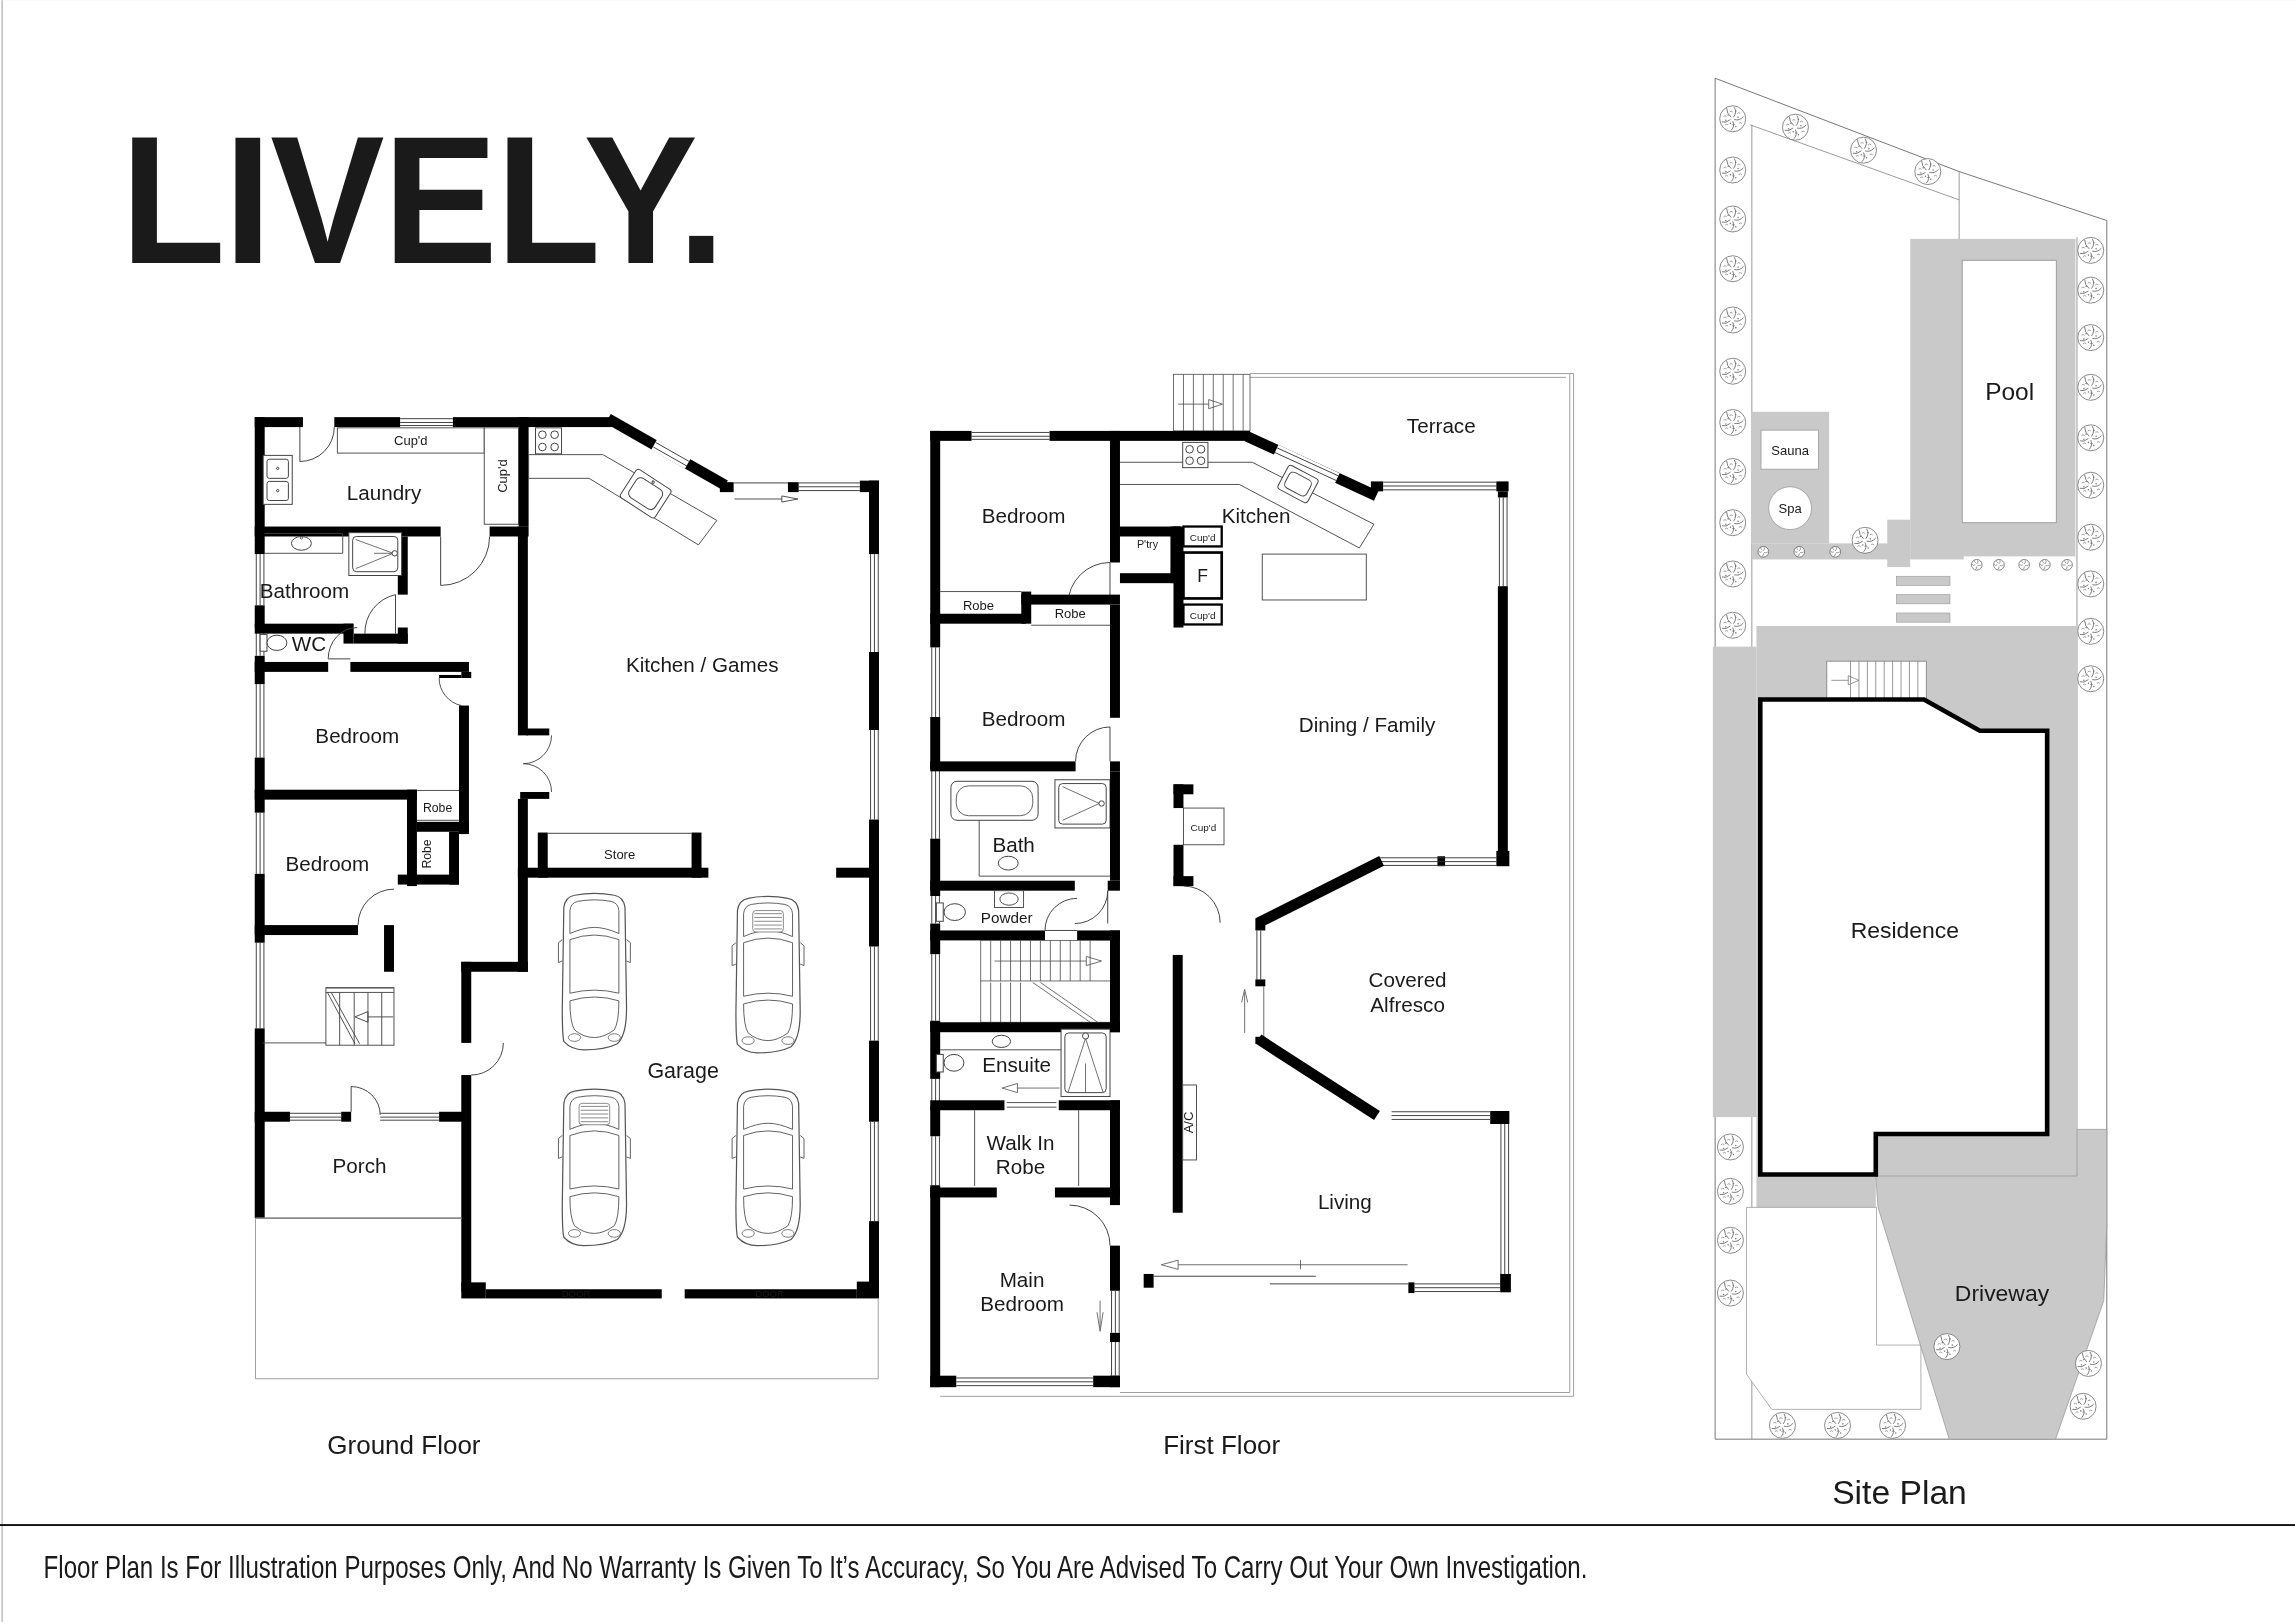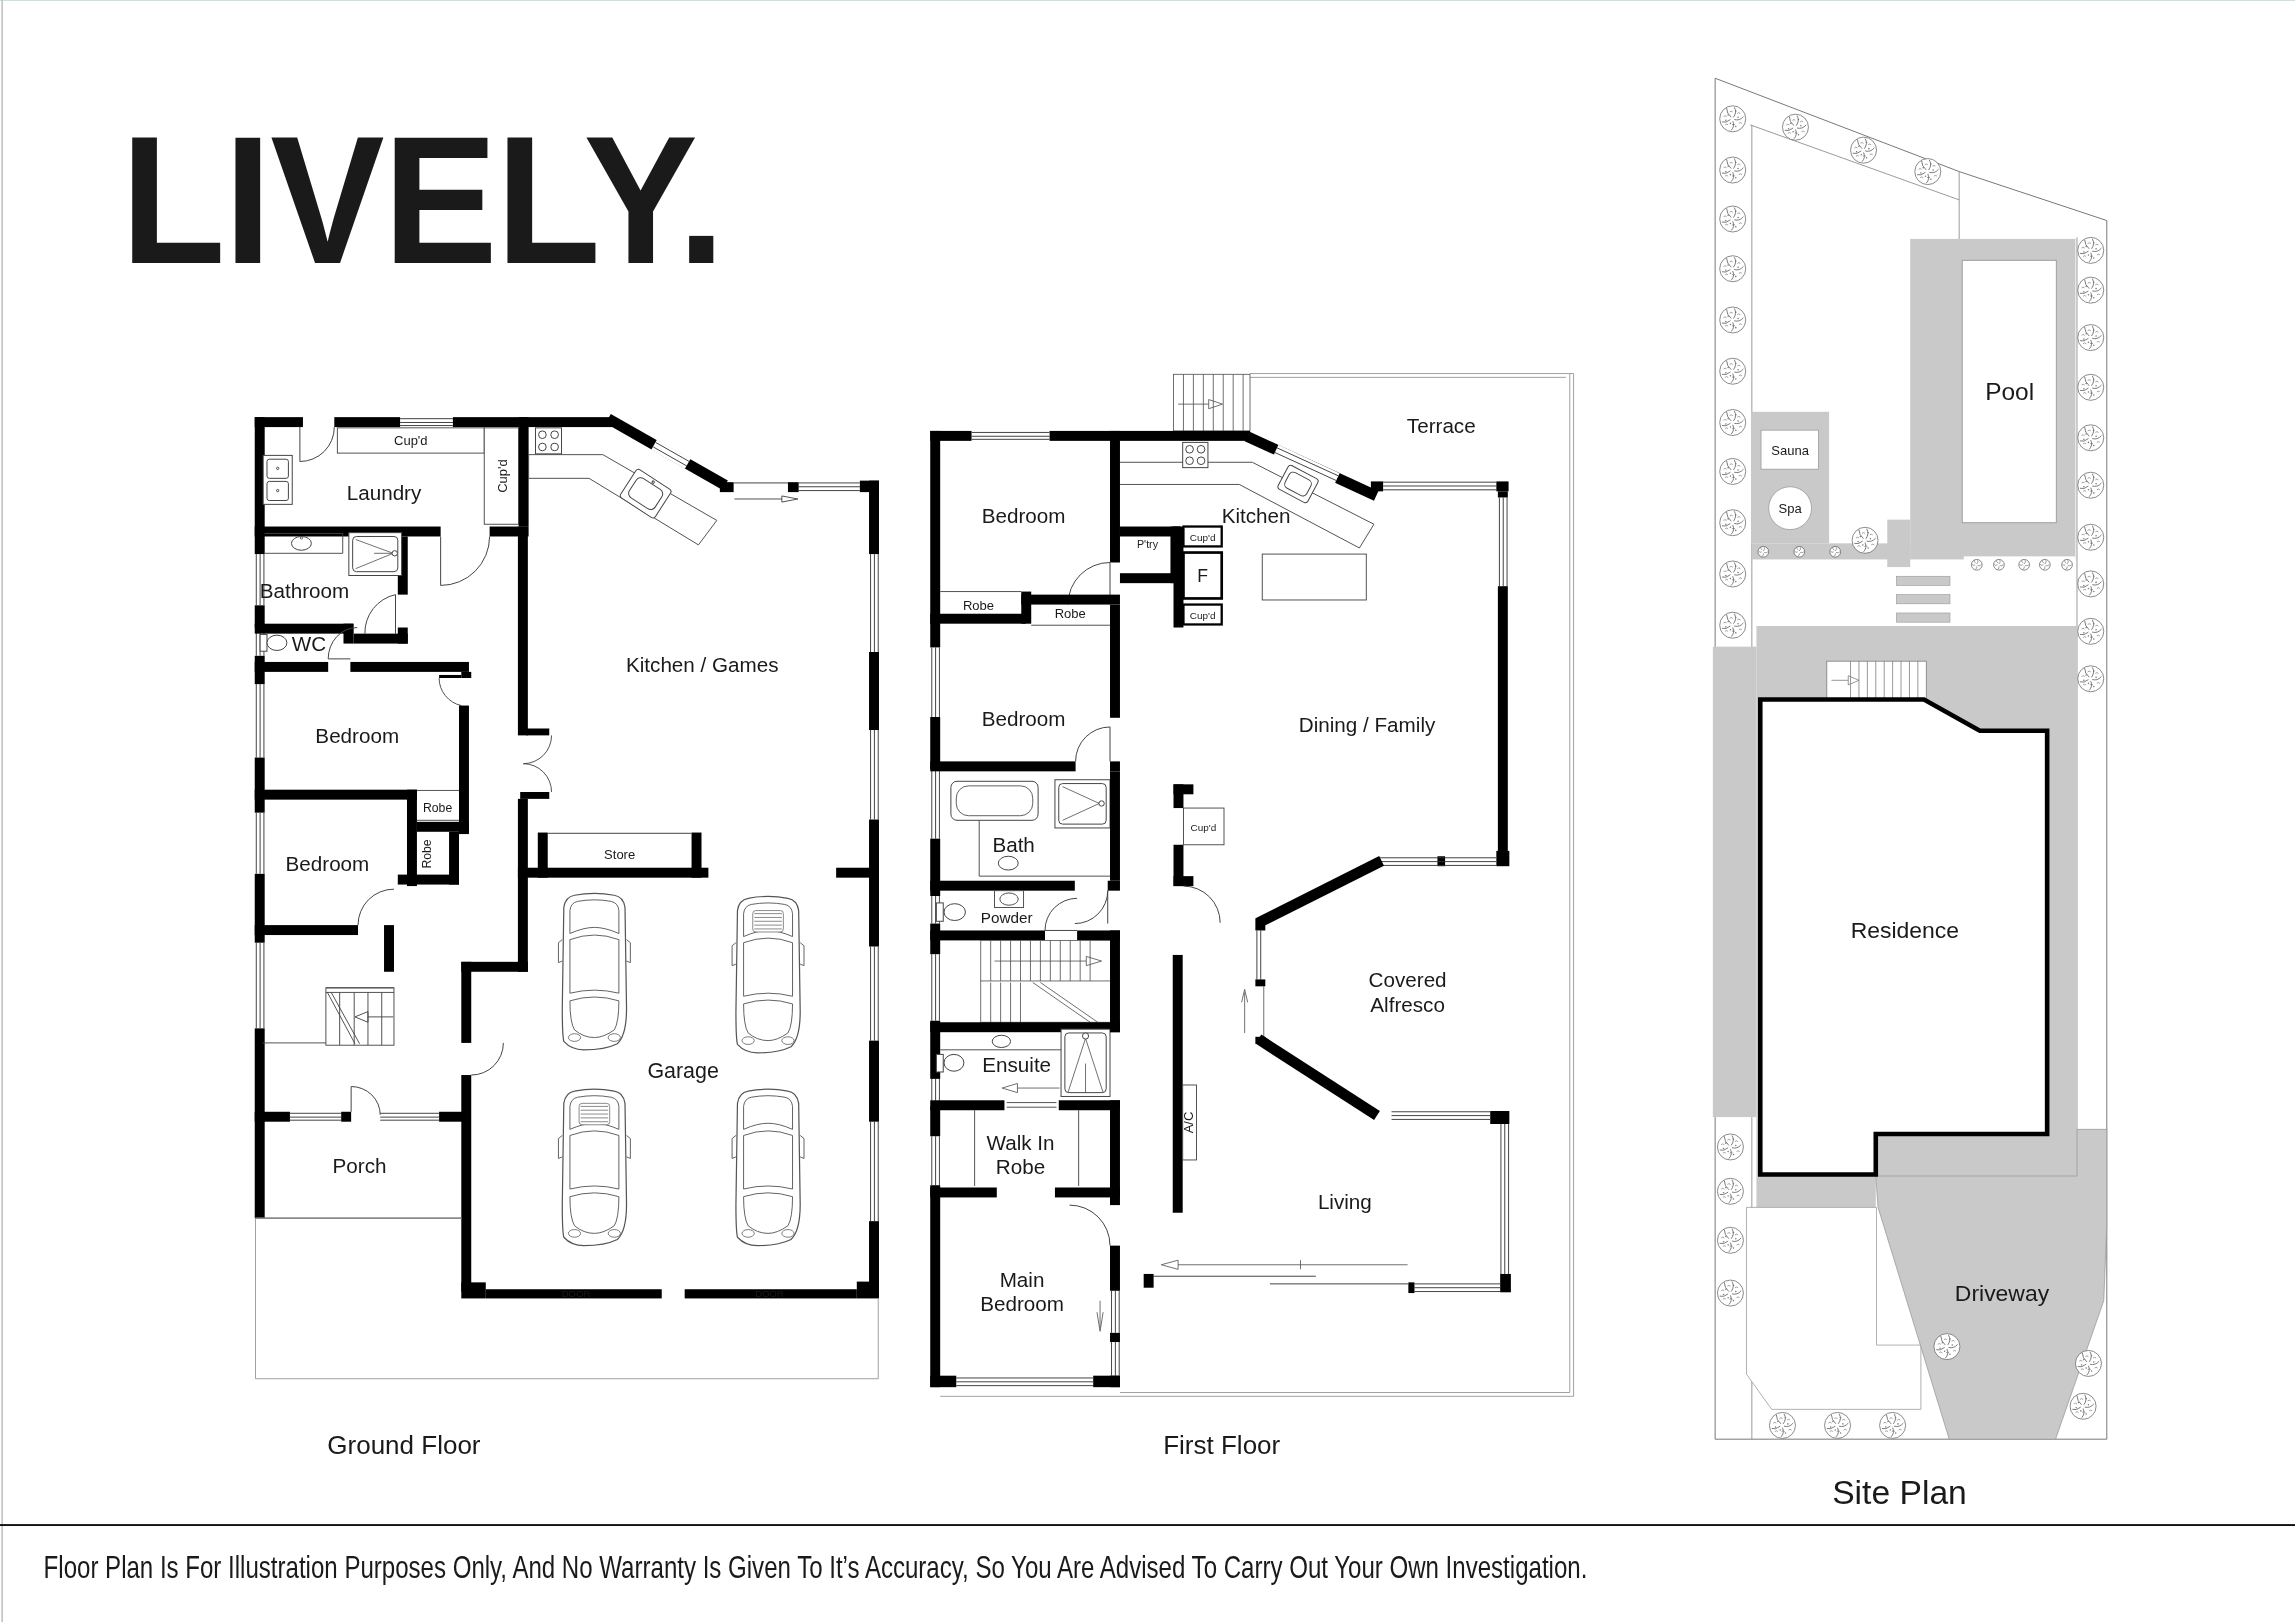--- a/index.html
+++ b/index.html
@@ -1,16 +1,16 @@
 <!DOCTYPE html>
 <html style="font-size:12.2px"><head>
 <meta charset="utf-8">
 <style>
   html,body{margin:0;padding:0;background:#ffffff;}
-  #page{position:relative;width:2295px;height:1623px;background:#15803d;overflow:hidden;}
+  #page{position:relative;width:2295px;height:1623px;background:#e5e5e5;overflow:hidden;}
   svg{position:absolute;top:0;left:0;}
   text{font-family:"Liberation Sans", sans-serif;fill:#1a1a1a;}
 </style>
 </head>
 <body>
 <div id="page">
 <svg width="2295" height="1623" viewBox="0 0 3000 2121">
 <defs>
 <g id="tree">
   <circle r="17" fill="#ffffff" stroke="#666" stroke-width="1"></circle>

